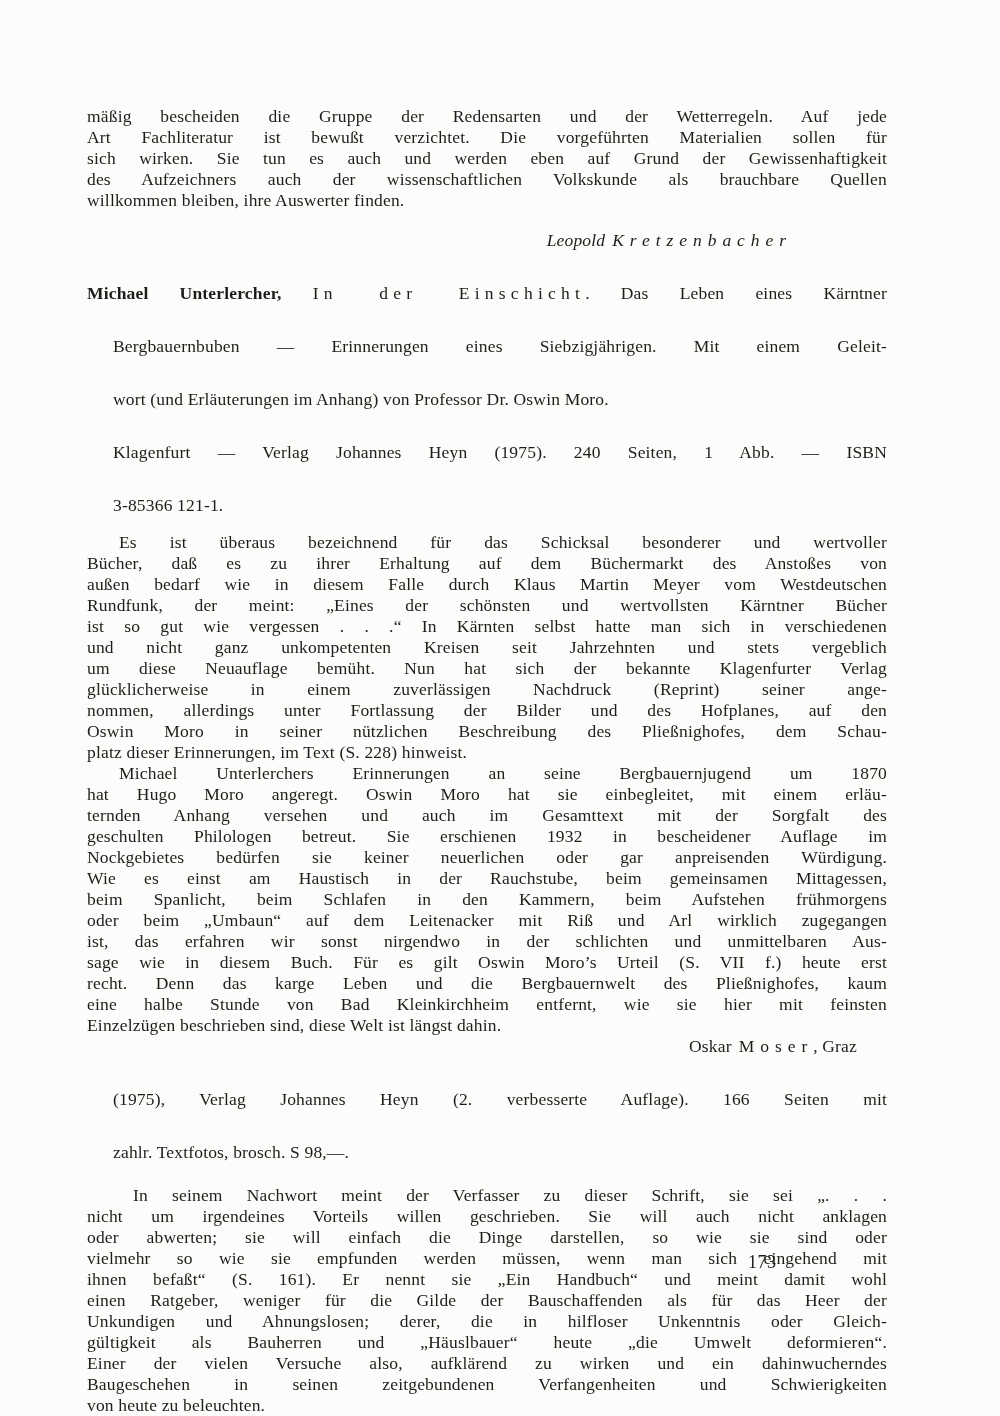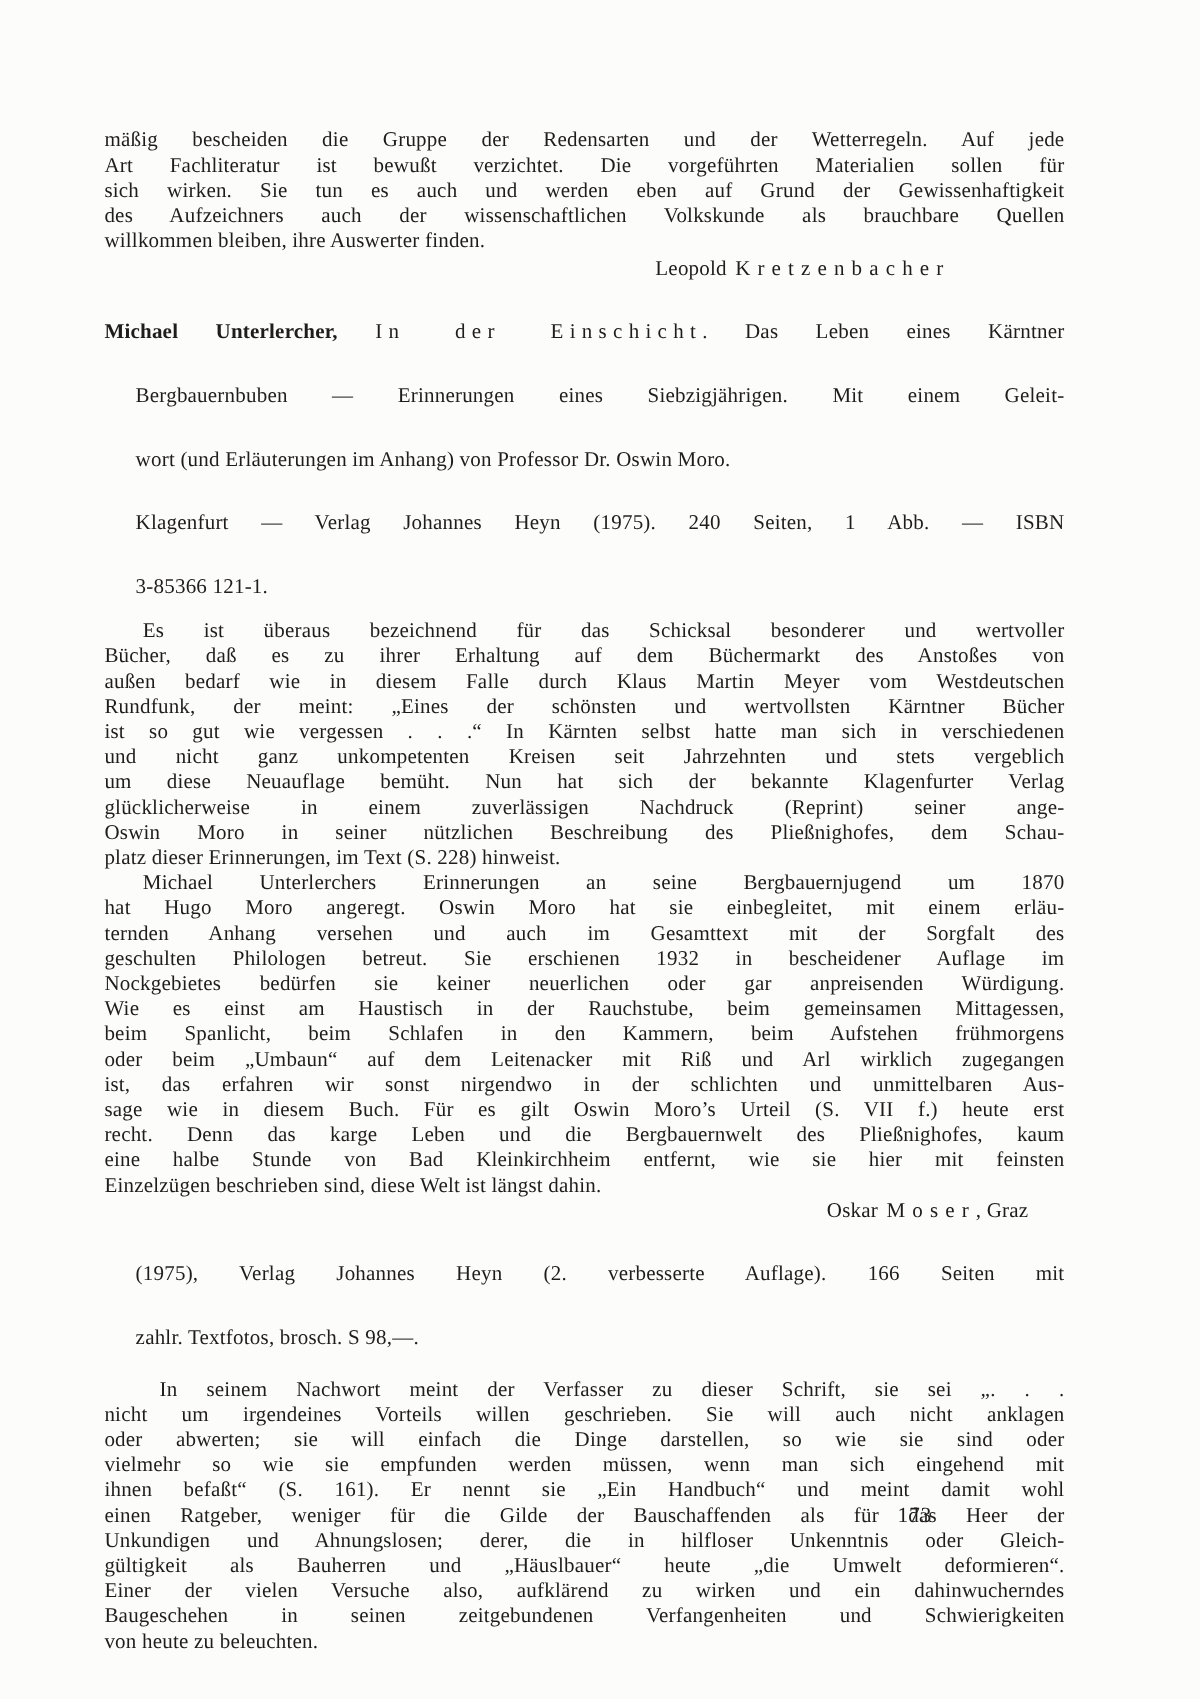--- a/index.html
+++ b/index.html
@@ -35,21 +35,21 @@
   
   .paragraph .ln.first { text-indent: 32px; }
   .paragraph.noindent .ln.first { text-indent: 0; }
 
   
   .entry .ln { padding-left: 26px; margin-top: 32px; }
   .entry .ln.first { padding-left: 0; }
 
   
   .signature { text-align: right; }
-  .sec-1 { margin-top: 2px;  padding-right: 95px; }
+  .sec-1 { margin-top: 19px;  padding-right: 95px; font-style: italic; }
   .sec-2 { margin-top: 15px; }
   .sec-3 { margin-top: 16px; }
   .sec-5 { padding-right: 30px; }
   .sec-6 { margin-top: 22px; }
   .sec-7 { margin-top: 22px; }
   .sec-7 .ln.first { text-indent: 46px; }
 
   .bold { font-weight: bold; }
   .sperr { letter-spacing: 0.30em; word-spacing: 0.30em; }
   .signature .sperr { letter-spacing: 0.34em; margin-left: 7px; }
@@ -84,20 +84,21 @@
       </div>
       <div class="paragraph sec-3">
         <div class="ln first">Es ist überaus bezeichnend für das Schicksal besonderer und wertvoller</div>
         <div class="ln">Bücher, daß es zu ihrer Erhaltung auf dem Büchermarkt des Anstoßes von</div>
         <div class="ln">außen bedarf wie in diesem Falle durch Klaus Martin Meyer vom Westdeutschen</div>
         <div class="ln">Rundfunk, der meint: „Eines der schönsten und wertvollsten Kärntner Bücher</div>
         <div class="ln">ist so gut wie vergessen . . .“ In Kärnten selbst hatte man sich in verschiedenen</div>
         <div class="ln">und nicht ganz unkompetenten Kreisen seit Jahrzehnten und stets vergeblich</div>
         <div class="ln">um diese Neuauflage bemüht. Nun hat sich der bekannte Klagenfurter Verlag</div>
         <div class="ln">glücklicherweise in einem zuverlässigen Nachdruck (Reprint) seiner ange-</div>
+        <div class="ln">nommen, allerdings unter Fortlassung der Bilder und des Hofplanes, auf den</div>
         <div class="ln">Oswin Moro in seiner nützlichen Beschreibung des Pließnighofes, dem Schau-</div>
         <div class="ln nofill">platz dieser Erinnerungen, im Text (S. 228) hinweist.</div>
       </div>
       <div class="paragraph sec-4">
         <div class="ln first">Michael Unterlerchers Erinnerungen an seine Bergbauernjugend um 1870</div>
         <div class="ln">hat Hugo Moro angeregt. Oswin Moro hat sie einbegleitet, mit einem erläu-</div>
         <div class="ln">ternden Anhang versehen und auch im Gesamttext mit der Sorgfalt des</div>
         <div class="ln">geschulten Philologen betreut. Sie erschienen 1932 in bescheidener Auflage im</div>
         <div class="ln">Nockgebietes bedürfen sie keiner neuerlichen oder gar anpreisenden Würdigung.</div>
         <div class="ln">Wie es einst am Haustisch in der Rauchstube, beim gemeinsamen Mittagessen,</div>

